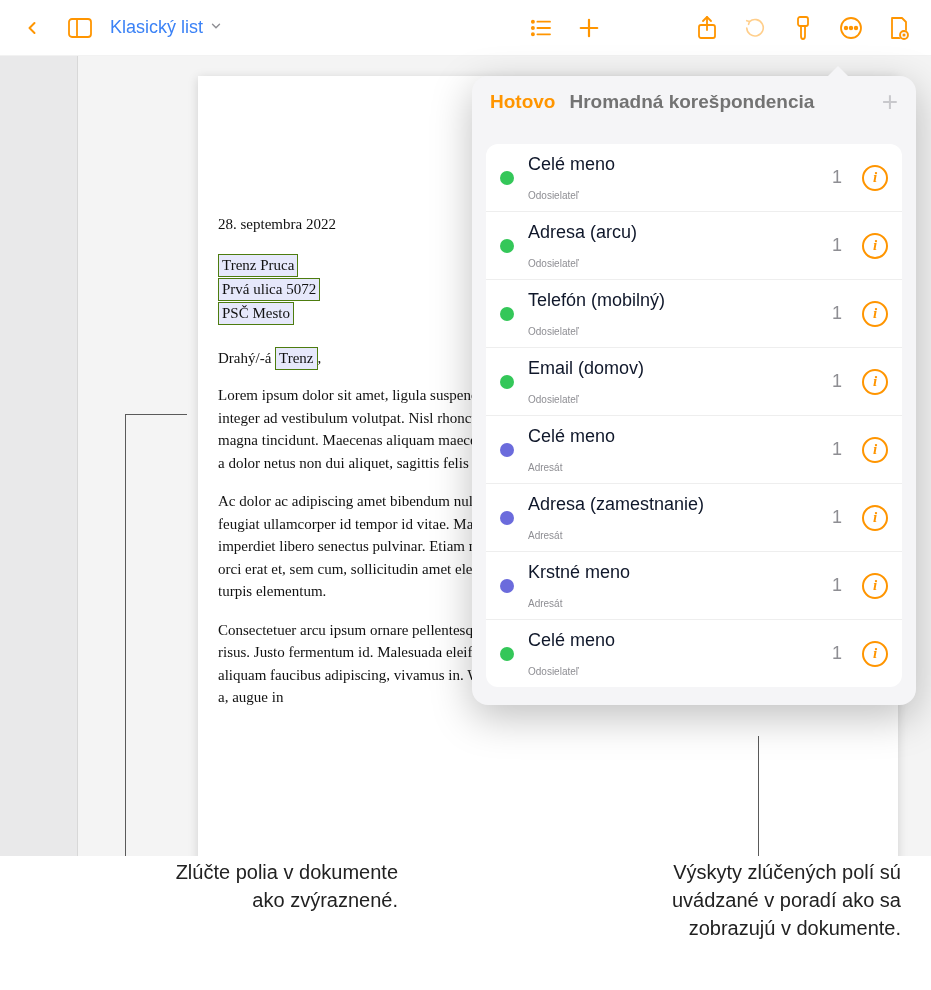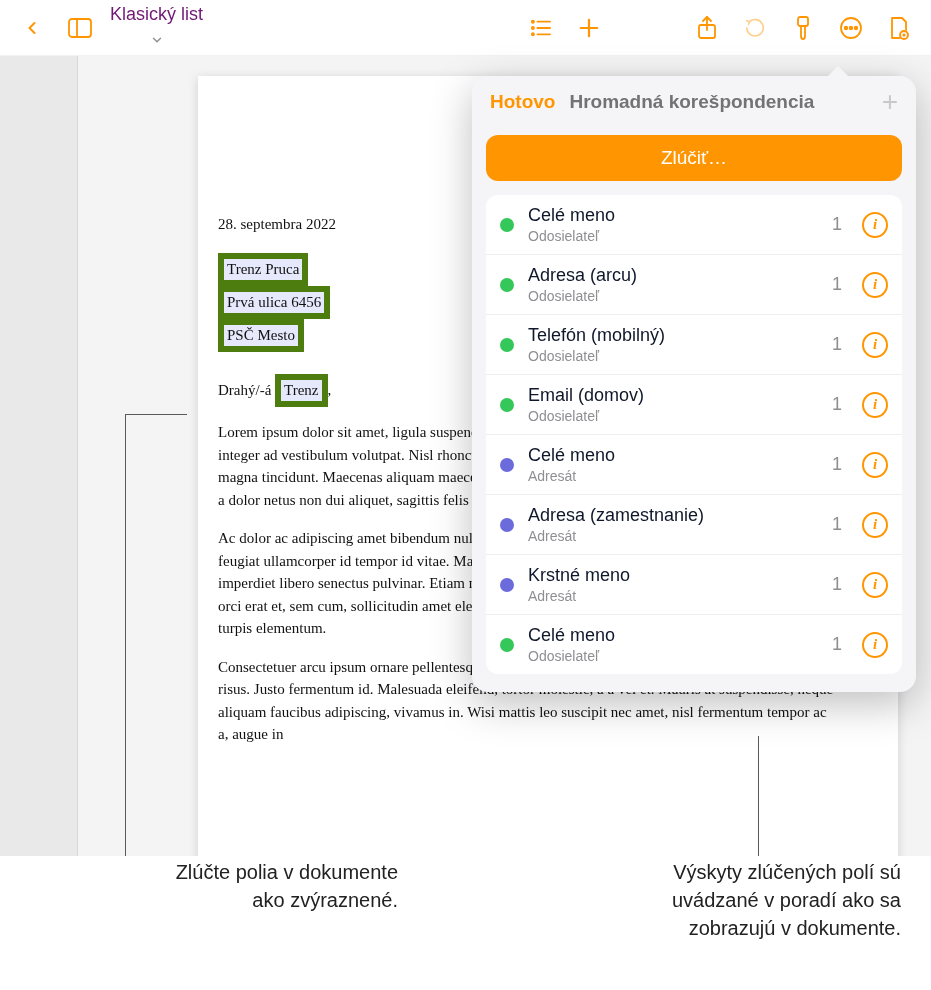--- a/index.html
+++ b/index.html
@@ -23,21 +23,21 @@
     width: 48px; height: 48px;
     display: flex; align-items: center; justify-content: center;
     color: #ff9500;
     border-radius: 8px;
   }
   .tb-btn svg { stroke: #ff9500; }
   .tb-spacer { flex: 1; }
   .doc-title-wrap {
     display: flex; align-items: center; gap: 6px;
     margin-left: 6px;
-    color: #701a75; font-size: 18px; font-weight: 500; flex-direction: column;
+    color: #3b82f6; font-size: 18px; font-weight: 500;
   }
   .chev { color: #8e8e93; }
 
   
   .doc-area {
     position: relative;
     height: 800px;
     background: #f0f0f0;
     display: flex;
   }
@@ -83,21 +83,21 @@
     display: inline-block;
     font-size: 14px;
     background: #d1ecc9;
     border: 1px solid #7bb46a;
     padding: 0 4px;
     margin-bottom: 2px;
   }
   .hl-blue {
     display: inline-block;
     background: #e6e8fb;
-    border: 6px solid #4d7c0f;
+    border: 1px solid #4d7c0f;
     padding: 0 3px;
     line-height: 1.4;
   }
   .callout-line {
     position: absolute;
     background: #5a5a5a;
   }
 
   
   .popover {
@@ -113,21 +113,21 @@
     content: "";
     position: absolute;
     top: -10px; right: 66px;
     width: 0; height: 0;
     border-left: 12px solid transparent;
     border-right: 12px solid transparent;
     border-bottom: 12px solid #f5f5f7;
   }
   .pop-header {
     display: flex; align-items: center; gap: 14px;
-    margin-bottom: 19px;
+    margin-bottom: 28px;
     padding: 0 4px;
   }
   .pop-done { color: #ff9500; font-size: 19px; font-weight: 600; }
   .pop-title { font-size: 19px; font-weight: 600; color: #737373; flex:1; }
   .pop-add { color: #c8c8cc; font-size: 28px; font-weight: 300; line-height: 1; }
   .merge-btn {
     display: block; width: 100%;
     background: #ff9500; color: #fff;
     font-size: 19px; font-weight: 500;
     text-align: center;
@@ -145,21 +145,21 @@
     padding: 10px 14px;
     border-bottom: 1px solid #eee;
     gap: 14px;
   }
   .field-row:last-child { border-bottom: none; }
   .dot { width: 14px; height: 14px; border-radius: 50%; flex-shrink: 0; }
   .dot.green { background: #34c759; }
   .dot.purple { background: #6b6bdc; }
   .field-text { flex: 1; }
   .field-name { font-size: 18px; color: #0f172a; }
-  .field-role { font-size: 14px; color: #8e8e93; margin-top: 2px; }
+  .field-role { font-size: 10px; color: #8e8e93; margin-top: 15px; }
   .field-count { font-size: 18px; color: #8e8e93; margin-right: 6px; }
   .info-ico {
     width: 26px; height: 26px; border-radius: 50%;
     border: 2px solid #ff9500;
     color: #ff9500;
     display: flex; align-items: center; justify-content: center;
     font-family: Georgia, serif;
     font-style: italic; font-weight: bold;
     font-size: 15px;
   }
@@ -266,21 +266,21 @@
       <span class="line">Hlavná </span><br>
       <span class="line">PSČ Me</span><br>
       <span class="line">01/23 4</span><br>
       <span class="line">email@exa</span>
     </div>
 
     <div class="page">
       <div class="date">28. septembra 2022</div>
       <div class="recip">
         <span class="hl-blue">Trenz Pruca</span><br>
-        <span class="hl-blue">Prvá ulica 6456</span><br>
+        <span class="hl-blue">Prvá ulica 5072</span><br>
         <span class="hl-blue">PSČ Mesto</span>
       </div>
       <div class="salut">
         <span>Drahý/-á </span><span class="hl-blue">Trenz</span><span>,</span>
       </div>
       <p class="body">Lorem ipsum dolor sit amet, ligula suspendisse nulla pretium, rhoncus tempor fermentum, enim integer ad vestibulum volutpat. Nisl rhoncus turpis est, vel elit, congue wisi enim nunc ultricies sit, magna tincidunt. Maecenas aliquam maecenas ligula nostra, accumsan taciti. Sociis mauris in integer, a dolor netus non dui aliquet, sagittis felis sodales, dolor sociis mauris, vel eu libero cras.</p>
       <p class="body">Ac dolor ac adipiscing amet bibendum nullam, lacus molestie ut libero nec, diam et, pharetra sodales , feugiat ullamcorper id tempor id vitae. Mauris pretium aliquet, lectus tincidunt. Porttitor mollis imperdiet libero senectus pulvinar. Etiam molestie mauris ligula laoreet, vehicula eleifend. Repellat orci erat et, sem cum, sollicitudin amet eleifend dolor nullam erat, malesuada est leo ac. Varius natoque turpis elementum.</p>
       <p class="body">Consectetuer arcu ipsum ornare pellentesque vehicula, in vehicula diam, ornare magna erat felis wisi a risus. Justo fermentum id. Malesuada eleifend, tortor molestie, a a vel et. Mauris at suspendisse, neque aliquam faucibus adipiscing, vivamus in. Wisi mattis leo suscipit nec amet, nisl fermentum tempor ac a, augue in</p>
     </div>
 
@@ -289,21 +289,20 @@
     <div class="callout-line" style="left:680px; top:680px; width:1px; height:120px;"></div>
   </div>
 </div>
 
 <div class="popover">
   <div class="pop-header">
     <span class="pop-done">Hotovo</span>
     <span class="pop-title">Hromadná korešpondencia</span>
     <span class="pop-add">+</span>
   </div>
-  <div class="merge-btn">Zlúčiť…</div>
   <div class="field-list" id="field-list">
       <div class="field-row">
         <span class="dot green"></span>
         <div class="field-text">
           <div class="field-name">Celé meno</div>
           <div class="field-role">Odosielateľ</div>
         </div>
         <span class="field-count">1</span>
         <span class="info-ico">i</span>
       </div>

